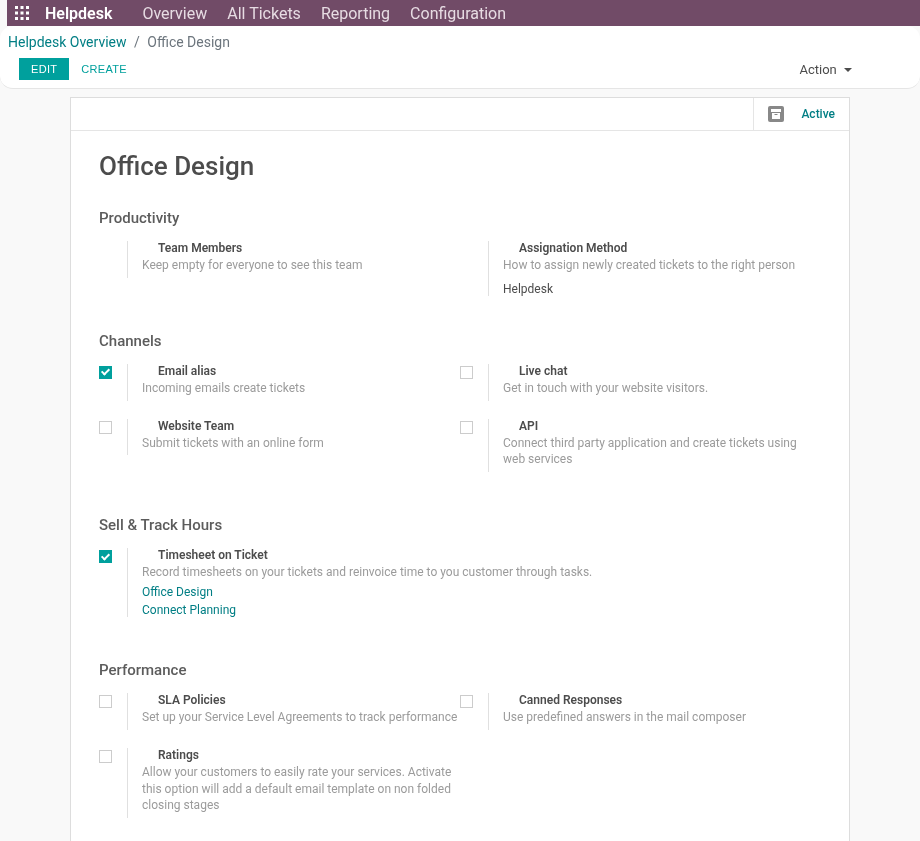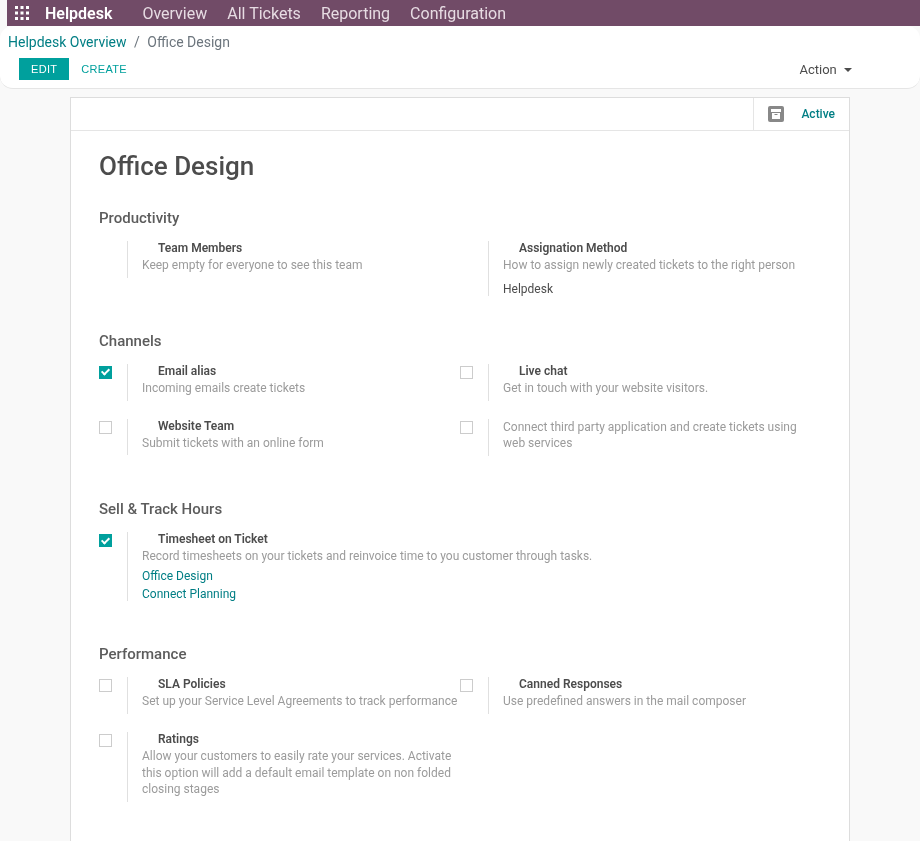--- a/index.html
+++ b/index.html
@@ -169,20 +169,21 @@
           <div class="field-bar">
             <div class="field-label">Website Team</div>
             <div class="field-help">Submit tickets with an online form</div>
           </div>
         </div>
         <div class="field-block">
           <div class="field-indent">
               <span class="checkbox"></span>
             </div>
           <div class="field-bar">
+            <div class="field-label">API</div>
             <div class="field-help">Connect third party application and create tickets using web services</div>
           </div>
         </div>
       </div>
 
       <div class="section-title">Sell &amp; Track Hours</div>
       <div class="channel-grid">
         <div class="field-block" style="width:100%">
           <div class="field-indent">
               <span class="checkbox checked"></span>

